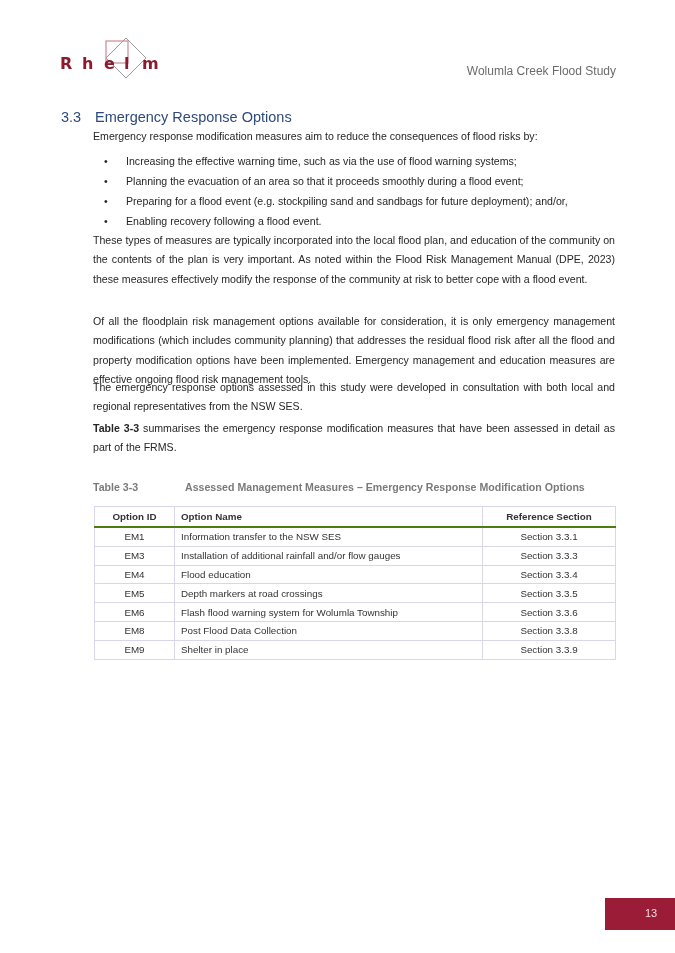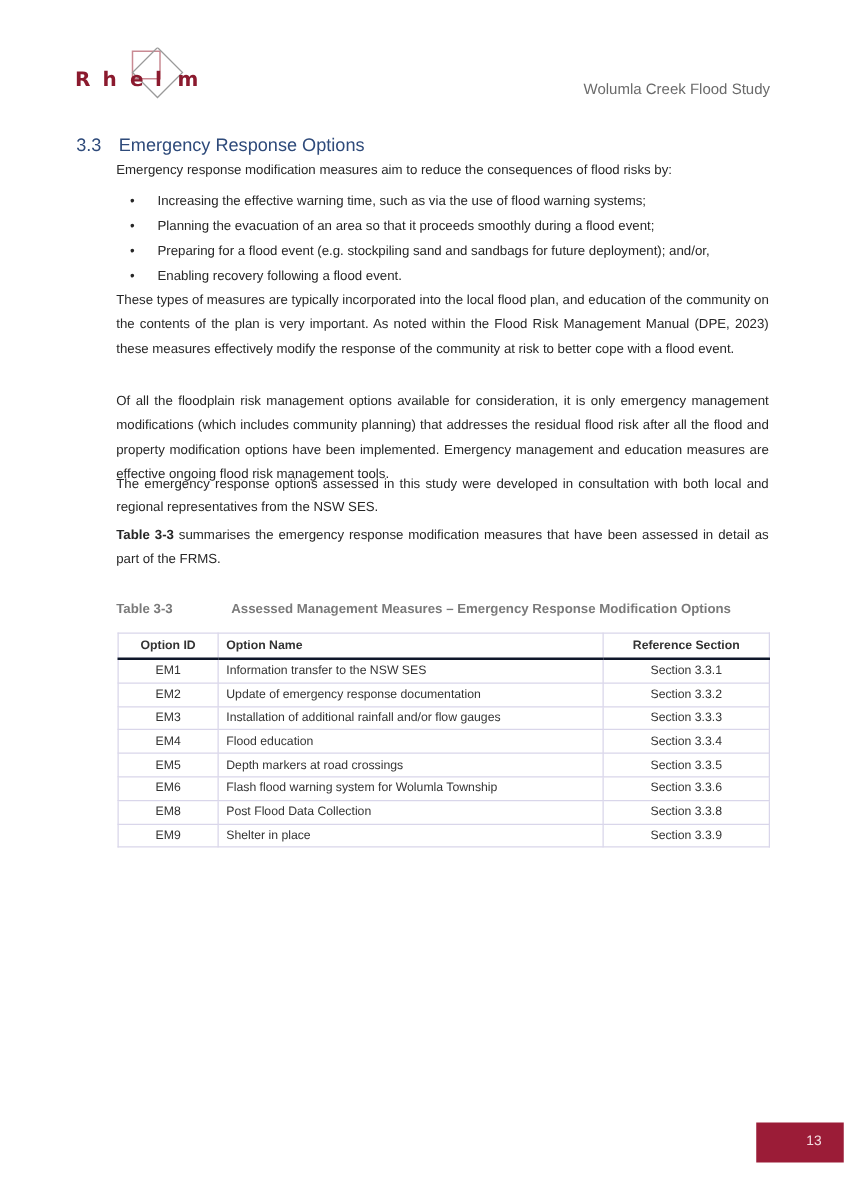--- a/index.html
+++ b/index.html
@@ -19,21 +19,21 @@
     .bullets li .dot { position: absolute; left: 11px; top: 0; }
     .para { text-align: justify; }
     .p1 { top: 231px; }
     .p2 { top: 312px; }
     .p3 { top: 378px; }
     .p4 { top: 419px; }
     .caption { position: absolute; left: 93px; top: 481px; font-size: 10.6px; font-weight: bold; color: #7a7a7a; }
     .caption .label { display: inline-block; width: 92px; }
     table.measures { position: absolute; left: 94px; top: 506px; width: 522px; border-collapse: collapse; font-size: 9.8px; color: #333; }
     table.measures th, table.measures td { border: 1px solid #d9d6ea; height: 17.8px; padding: 0 6px; }
-    table.measures th { font-weight: bold; border-bottom: 2px solid #0f172a; height: 19px; }
+    table.measures th { font-weight: bold; border-bottom: 2px solid #4d7c0f; height: 19px; }
     .c-id { width: 67px; text-align: center; }
     .c-ref { width: 120px; text-align: center; margin-left: 11px; }
     .c-name { text-align: left; }
     .page-num { position: absolute; left: 605px; top: 898px; width: 74px; height: 32px; background: #9b1c37; color: #f3dbe0; font-size: 11px; }
     .page-num span { position: absolute; left: 40px; top: 9px; }
   </style>
 </head>
 <body>
 
 <div class="logo">
@@ -78,25 +78,20 @@
       <th class="c-ref">Reference Section</th>
     </tr>
   </thead>
   <tbody>
     <tr>
         <td class="c-id">EM1</td>
         <td class="c-name">Information transfer to the NSW SES</td>
         <td class="c-ref">Section 3.3.1</td>
       </tr>
     <tr>
-        <td class="c-id">EM2</td>
-        <td class="c-name">Update of emergency response documentation</td>
-        <td class="c-ref">Section 3.3.2</td>
-      </tr>
-    <tr>
         <td class="c-id">EM3</td>
         <td class="c-name">Installation of additional rainfall and/or flow gauges</td>
         <td class="c-ref">Section 3.3.3</td>
       </tr>
     <tr>
         <td class="c-id">EM4</td>
         <td class="c-name">Flood education</td>
         <td class="c-ref">Section 3.3.4</td>
       </tr>
     <tr>

